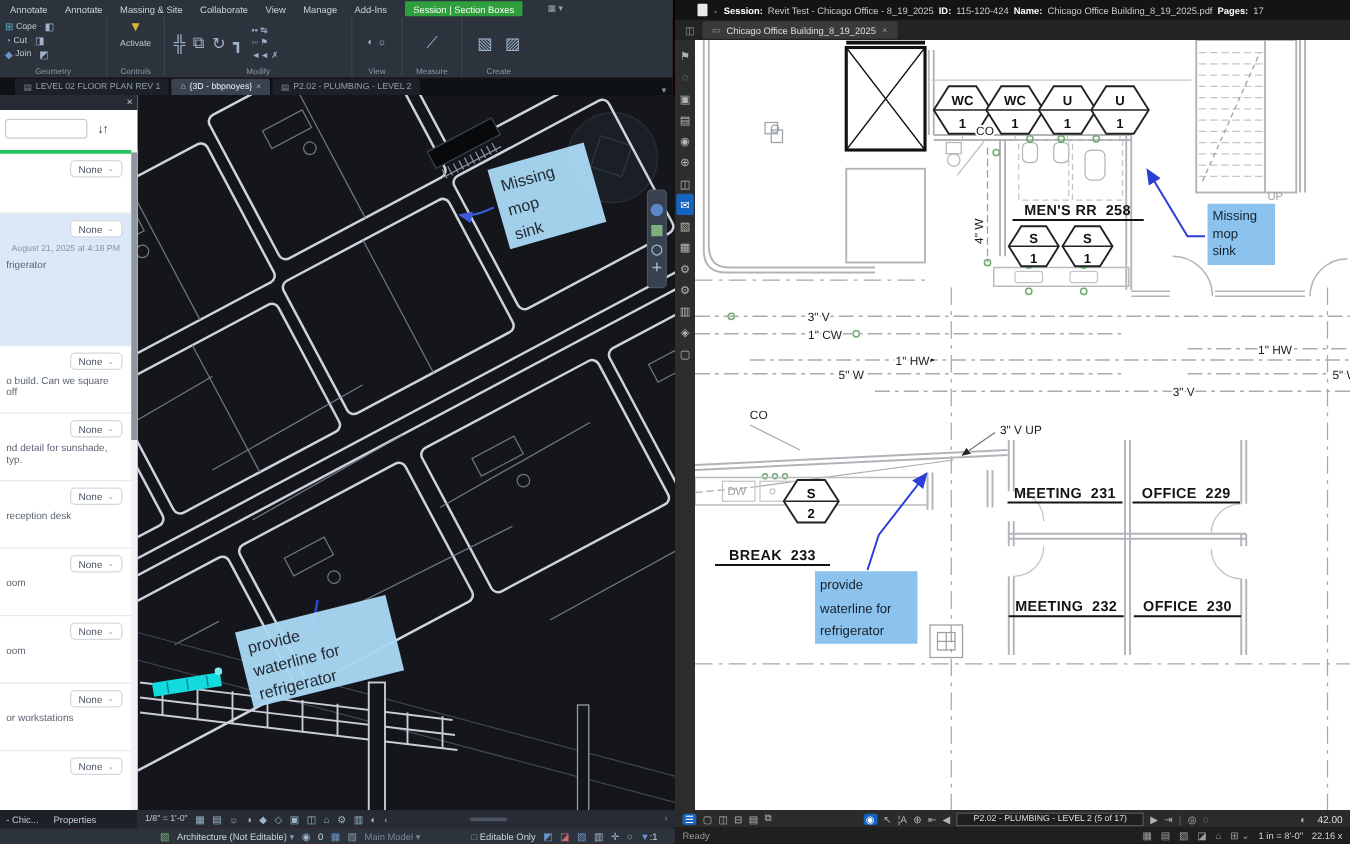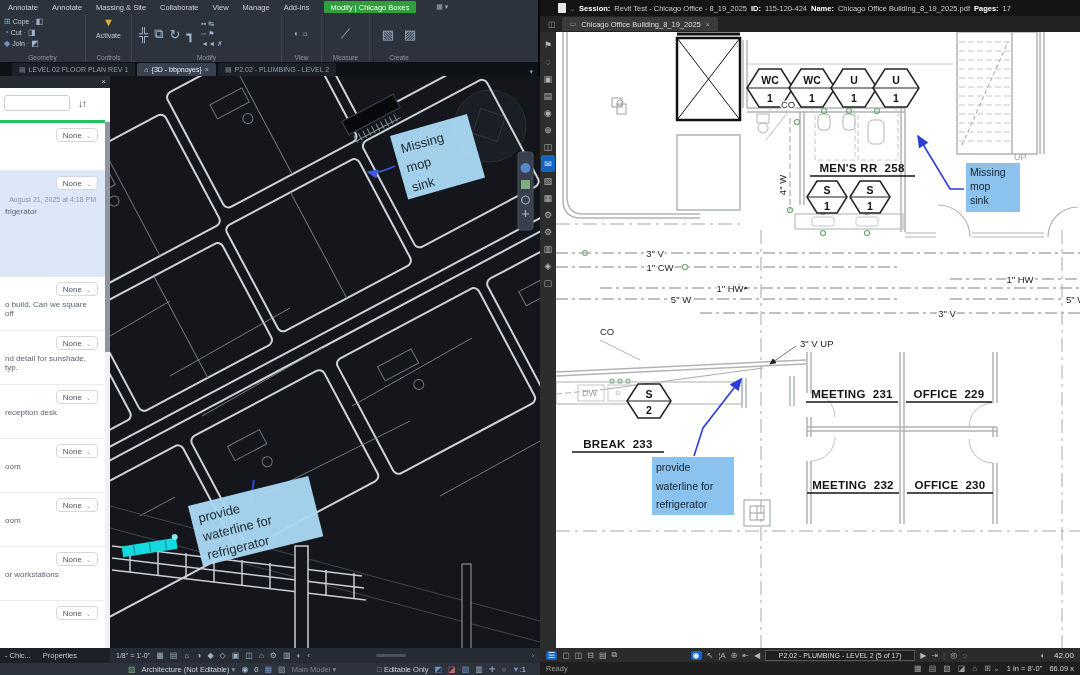--- a/index.html
+++ b/index.html
@@ -88,21 +88,21 @@
 
   <div id="rvt-ribbon">
     <div id="rvt-tabs">
       <span class="rtab">Annotate</span>
       <span class="rtab">Annotate</span>
       <span class="rtab">Massing &amp; Site</span>
       <span class="rtab">Collaborate</span>
       <span class="rtab">View</span>
       <span class="rtab">Manage</span>
       <span class="rtab">Add-Ins</span>
-      <span class="rtab ctx">Modify | Chicago Boxes</span>
+      <span class="rtab ctx">Session | Section Boxes</span>
       <span class="tab-end">▦ ▾</span>
     </div>
     <div id="rvt-body">
       <div class="rgrp" style="width:86px;">
         <div class="rrow">
             <span class="ric teal">⊞</span>
             <span>Cope</span>
             <span class="dim">·</span>
             <span class="ric steel">◧</span>
           </div>
@@ -755,15 +755,15 @@
   <div id="pdf-status">
     <span>Ready</span>
     <span class="spacer"></span>
     <span class="sic">▦</span>
     <span class="sic">▤</span>
     <span class="sic">▧</span>
     <span class="sic">◪</span>
     <span class="sic">⌂</span>
     <span class="sic">⊞ ⌄</span>
     <span class="val">1 in = 8'-0"</span>
-    <span class="val">66.09 x</span>
+    <span class="val">22.16 x</span>
   </div>
 </div>
 
 </body></html>

